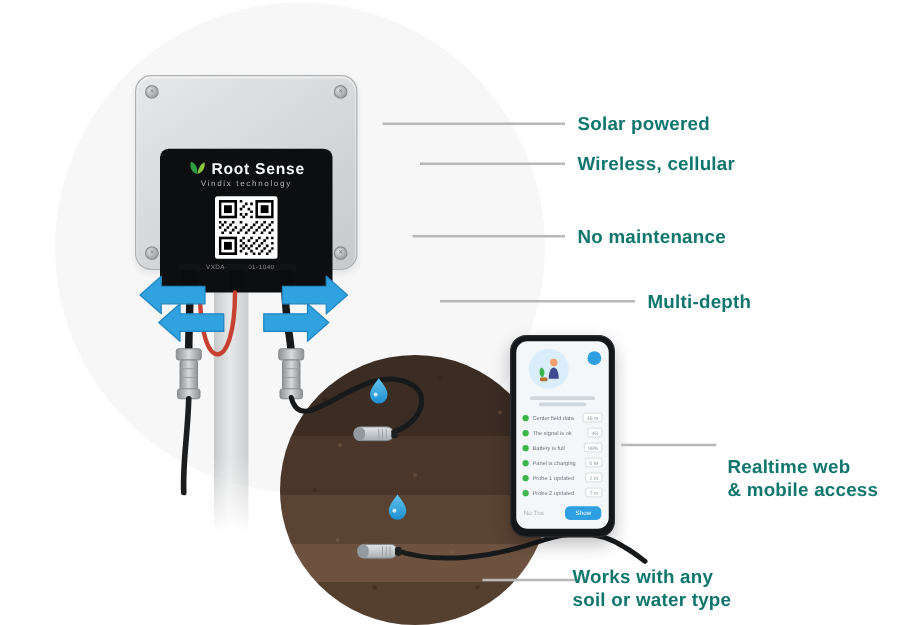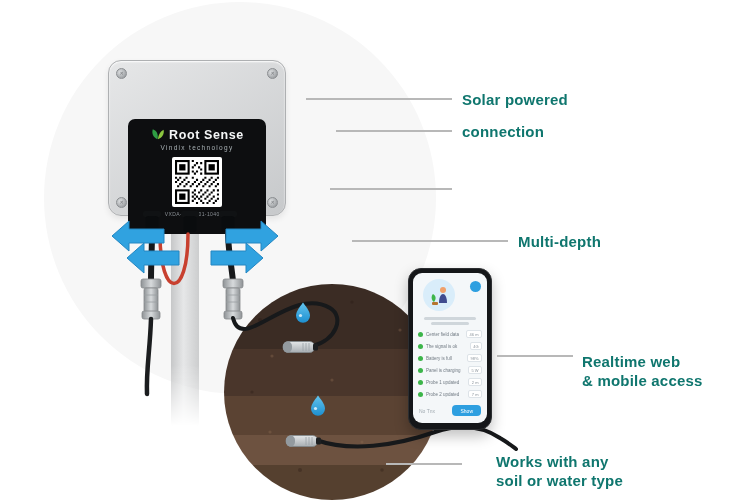--- a/index.html
+++ b/index.html
@@ -80,22 +80,22 @@
   #line-solar{left:306px;top:98px;width:146px;}
   #line-wireless{left:336px;top:130px;width:116px;}
   #line-maintenance{left:330px;top:188px;width:122px;}
   #line-multidepth{left:352px;top:240px;width:156px;}
   #line-realtime{left:497px;top:355px;width:76px;}
   #line-soiltype{left:386px;top:463px;width:76px;}
   #label-solar{left:462px;top:90px;}
   #label-wireless{left:462px;top:122px;}
   #label-maintenance{left:462px;top:180px;}
   #label-multidepth{left:518px;top:232px;text-align:center;}
-  #label-realtime{left:582px;top:352px;}
-  #label-soiltype{left:496px;top:452px;}
+  #label-realtime{left:582px;top:364px;}
+  #label-soiltype{left:458px;top:452px;}
 </style>
 </head>
 <body>
 
 <div id="stage">
 
   <div id="spot-circle"></div>
   <div id="pole"></div>
 
   <div id="device-box">
@@ -299,22 +299,23 @@
 
   <div class="callout" id="line-solar"></div>
   <div class="callout" id="line-wireless"></div>
   <div class="callout" id="line-maintenance"></div>
   <div class="callout" id="line-multidepth"></div>
   <div class="callout" id="line-realtime"></div>
   <div class="callout" id="line-soiltype"></div>
 
   <div class="feature-label" id="label-solar">Solar powered</div>
   <div class="feature-label" id="label-wireless">
-    <div>connection</div>
-  </div>
+    <div>Wireless, cellular</div>
+  </div>
+  <div class="feature-label" id="label-maintenance">No maintenance</div>
   <div class="feature-label" id="label-multidepth">Multi-depth</div>
   <div class="feature-label" id="label-realtime">
     <div>Realtime web</div>
     <div>&amp; mobile access</div>
   </div>
   <div class="feature-label" id="label-soiltype">
     <div>Works with any</div>
     <div>soil or water type</div>
   </div>
 

